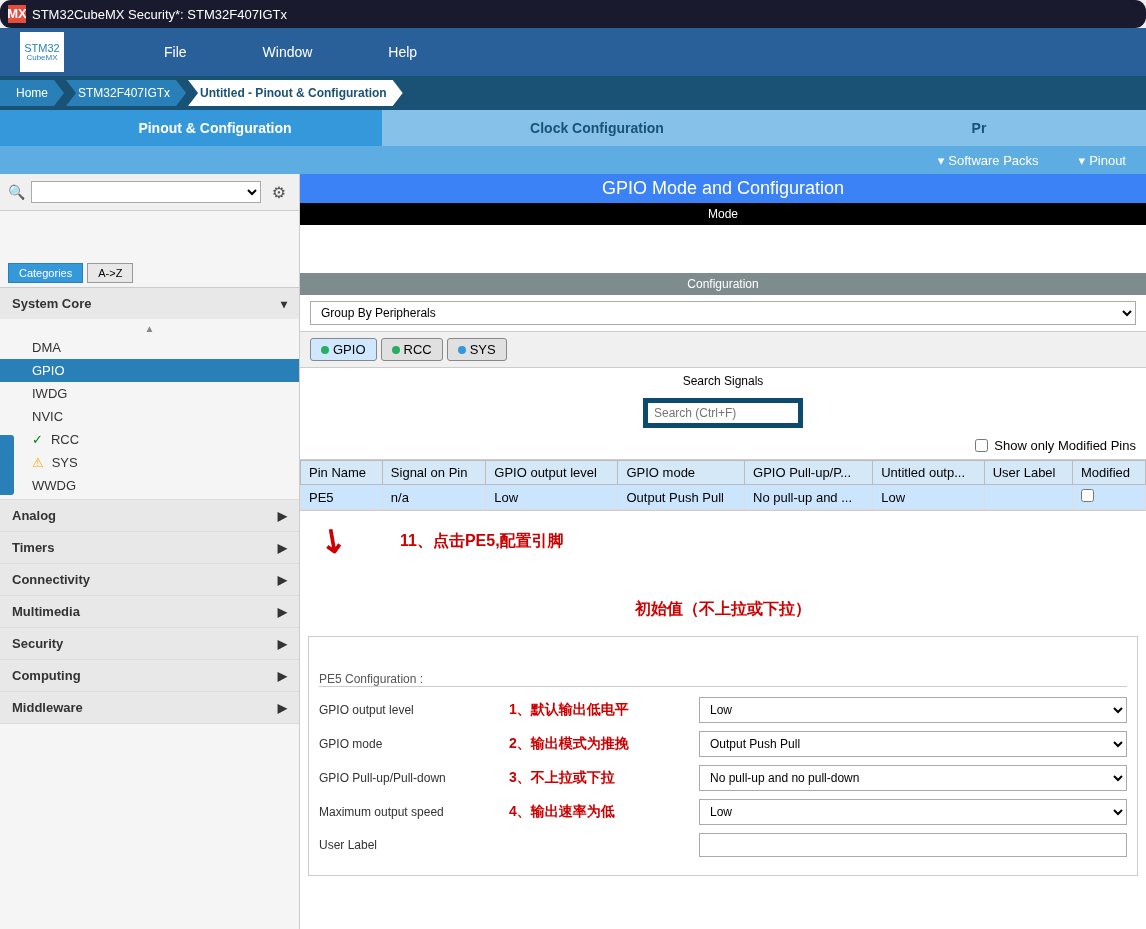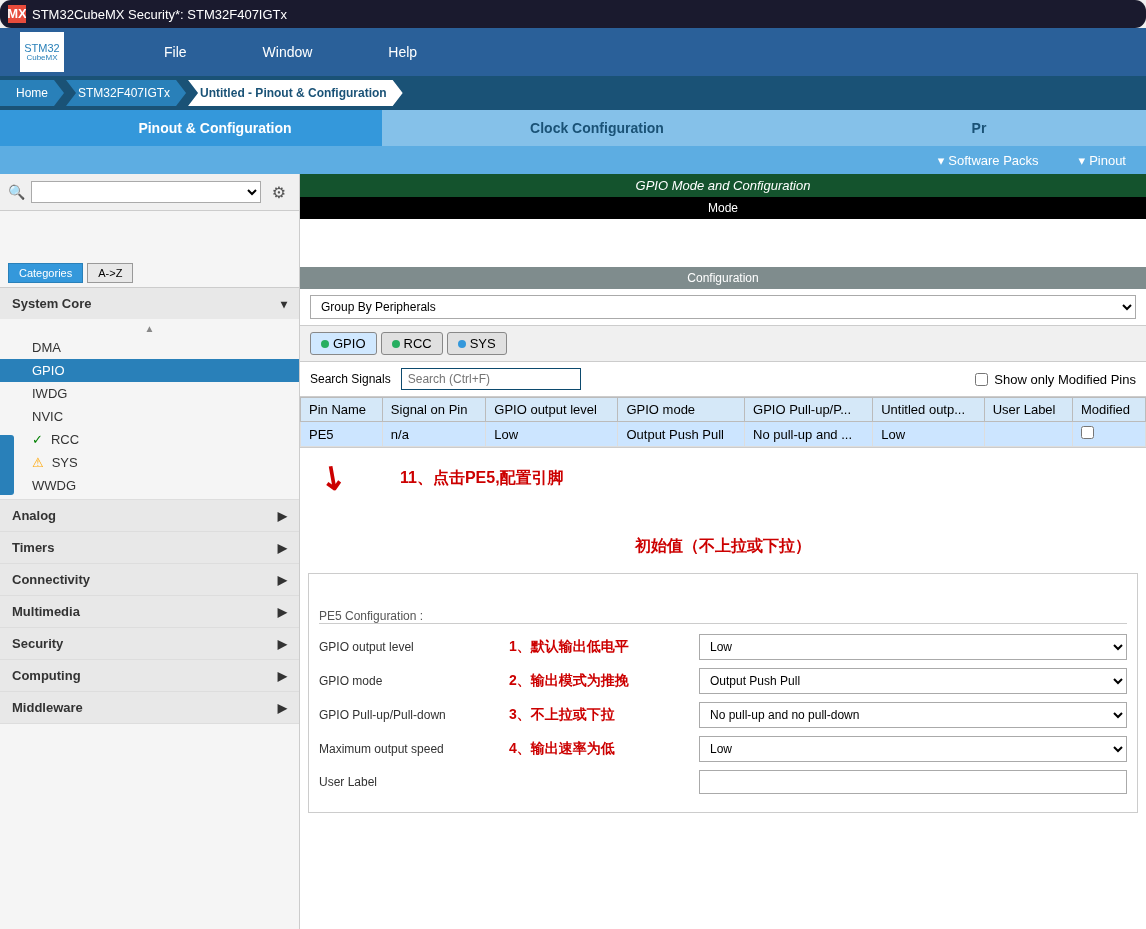--- a/index.html
+++ b/index.html
@@ -210,26 +210,25 @@
     
     #content {
       flex: 1;
       display: flex;
       flex-direction: column;
       overflow: hidden;
       background: white;
     }
 
     #content-header {
-      background: #14532d;
+      background: #3b82f6;
       color: white;
       text-align: center;
       padding: 4px;
-      font-size: 13px;
-      font-style: italic;
+      font-size: 18px;
     }
 
     #mode-bar {
       background: #000000;
       color: white;
       text-align: center;
       padding: 4px;
       font-size: 12px;
     }
 
@@ -280,27 +279,28 @@
       font-size: 12px;
     }
 
     
     #search-signals-row {
       display: flex;
       align-items: center;
       padding: 6px 10px;
       gap: 10px;
       border-bottom: 1px solid #ccc;
+      flex-direction: column;
     }
     .search-signals-label { font-size: 12px; }
     .search-signals-input {
-      border: 1px solid #0c4a6e;
+      border: 5px solid #0c4a6e;
       padding: 3px 6px;
       font-size: 12px;
-      width: 180px;
+      width: 160px;
       color: #999;
     }
     .show-modified-row {
       display: flex;
       align-items: center;
       gap: 6px;
       margin-left: auto;
       font-size: 12px;
     }
 

